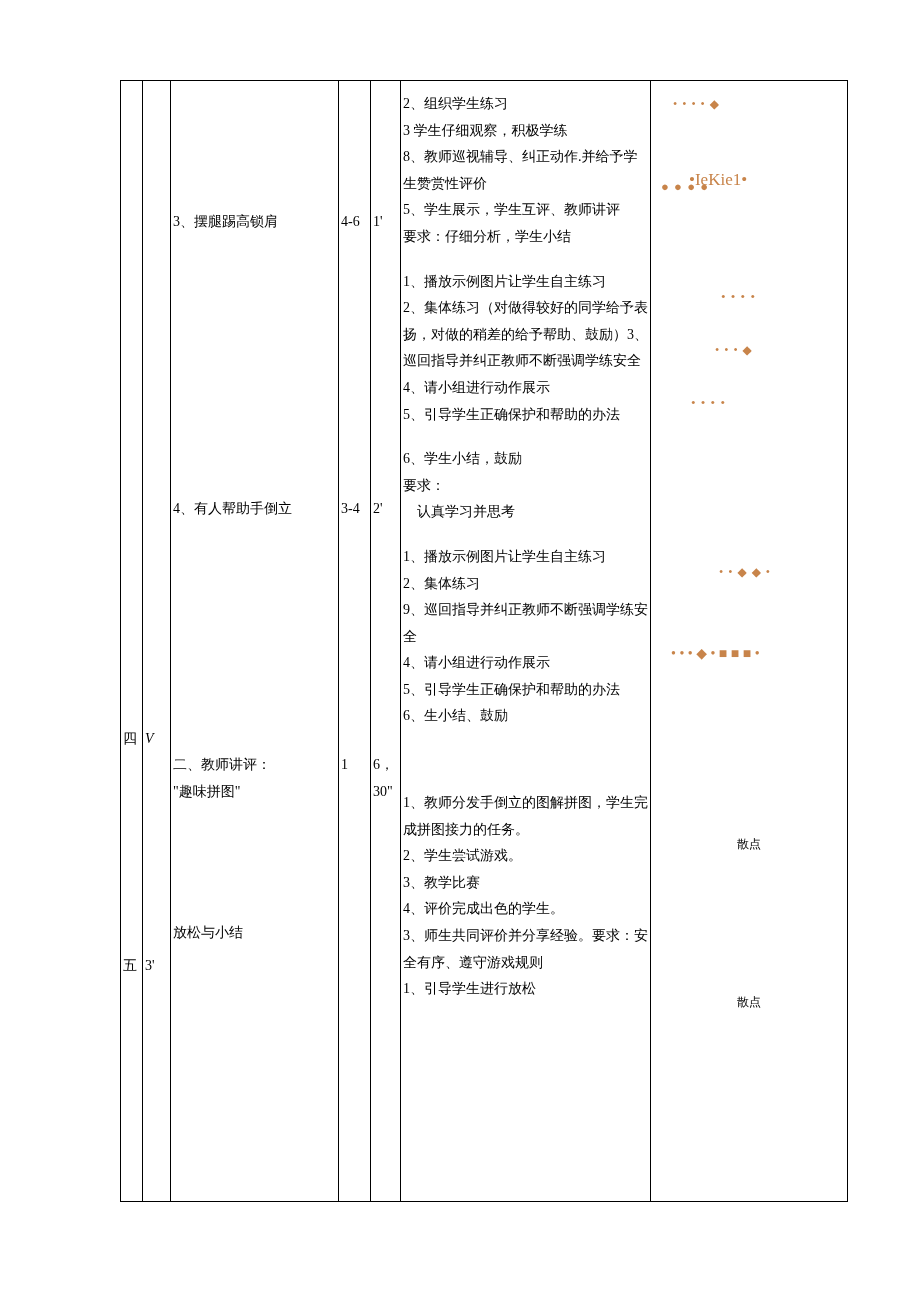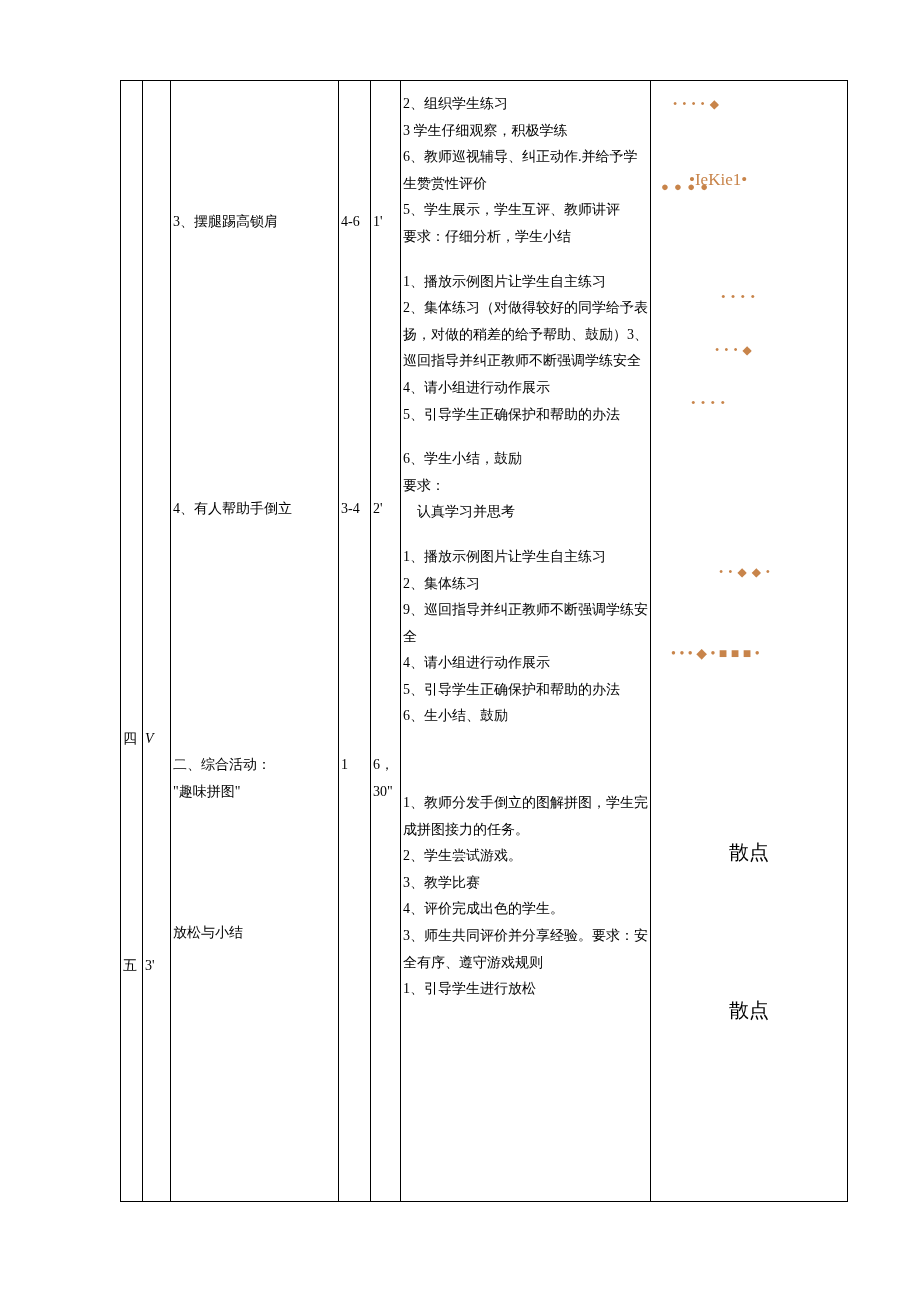--- a/index.html
+++ b/index.html
@@ -42,21 +42,21 @@
   .col-d-item, .col-e-item { margin-bottom: 260px; }
   .diagram-area {
     position: relative;
     height: 100%;
     min-height: 1100px;
   }
   .dots { color: #c8844a; position: absolute; font-size: 12px; letter-spacing: 1px; }
   .dots-bold { color: #c8844a; position: absolute; font-size: 13px; letter-spacing: 1px; }
   .brand { color: #c8844a; position: absolute; font-size: 17px; font-family: Georgia, serif; }
   .squares { color: #c8844a; position: absolute; font-size: 14px; letter-spacing: 0px; }
-  .scatter-label { position: absolute; font-size: 20px; text-align: center; width: 100%; }
+  .scatter-label { position: absolute; font-size: 12px; text-align: center; width: 100%; }
   .italic { font-style: italic; }
   .col-b-wrap { position: relative; height: 100%; min-height: 1100px; }
   .col-a-wrap { position: relative; height: 100%; min-height: 1100px; }
   .b-item-1 { position: absolute; top: 635px; }
   .b-item-2 { position: absolute; top: 862px; }
   .a-item-1 { position: absolute; top: 635px; }
   .a-item-2 { position: absolute; top: 862px; }
 </style>
 </head>
 <body>
@@ -87,21 +87,21 @@
         <div class="b-item-1 italic">V</div>
         <div class="b-item-2">3'</div>
       </div>
     </td>
 
     <td>
       <div class="col-c-inner">
         <div class="col-c-item">3、摆腿踢高锁肩</div>
         <div class="col-c-item" style="margin-bottom:230px">4、有人帮助手倒立</div>
         <div style="margin-bottom:115px">
-          <div>二、综合活动：</div>
+          <div>二、教师讲评：</div>
           <div>"趣味拼图"</div>
         </div>
         <div>放松与小结</div>
       </div>
     </td>
 
     <td>
       <div class="col-d-inner">
         <div class="col-d-item">4-6</div>
         <div class="col-d-item" style="margin-bottom:230px">3-4</div>
@@ -114,21 +114,21 @@
         <div class="col-e-item">1'</div>
         <div class="col-e-item" style="margin-bottom:230px">2'</div>
         <div>6，30"</div>
       </div>
     </td>
 
     <td>
       <div class="content-block">
         <div>2、组织学生练习</div>
         <div>3 学生仔细观察，积极学练</div>
-        <div>6、教师巡视辅导、纠正动作.并给予学生赞赏性评价</div>
+        <div>8、教师巡视辅导、纠正动作.并给予学生赞赏性评价</div>
         <div>5、学生展示，学生互评、教师讲评</div>
         <div>要求：仔细分析，学生小结</div>
       </div>
       <div class="content-block">
         <div>1、播放示例图片让学生自主练习</div>
         <div>2、集体练习（对做得较好的同学给予表扬，对做的稍差的给予帮助、鼓励）3、巡回指导并纠正教师不断强调学练安全</div>
         <div>4、请小组进行动作展示</div>
         <div>5、引导学生正确保护和帮助的办法</div>
       </div>
       <div class="content-block">

